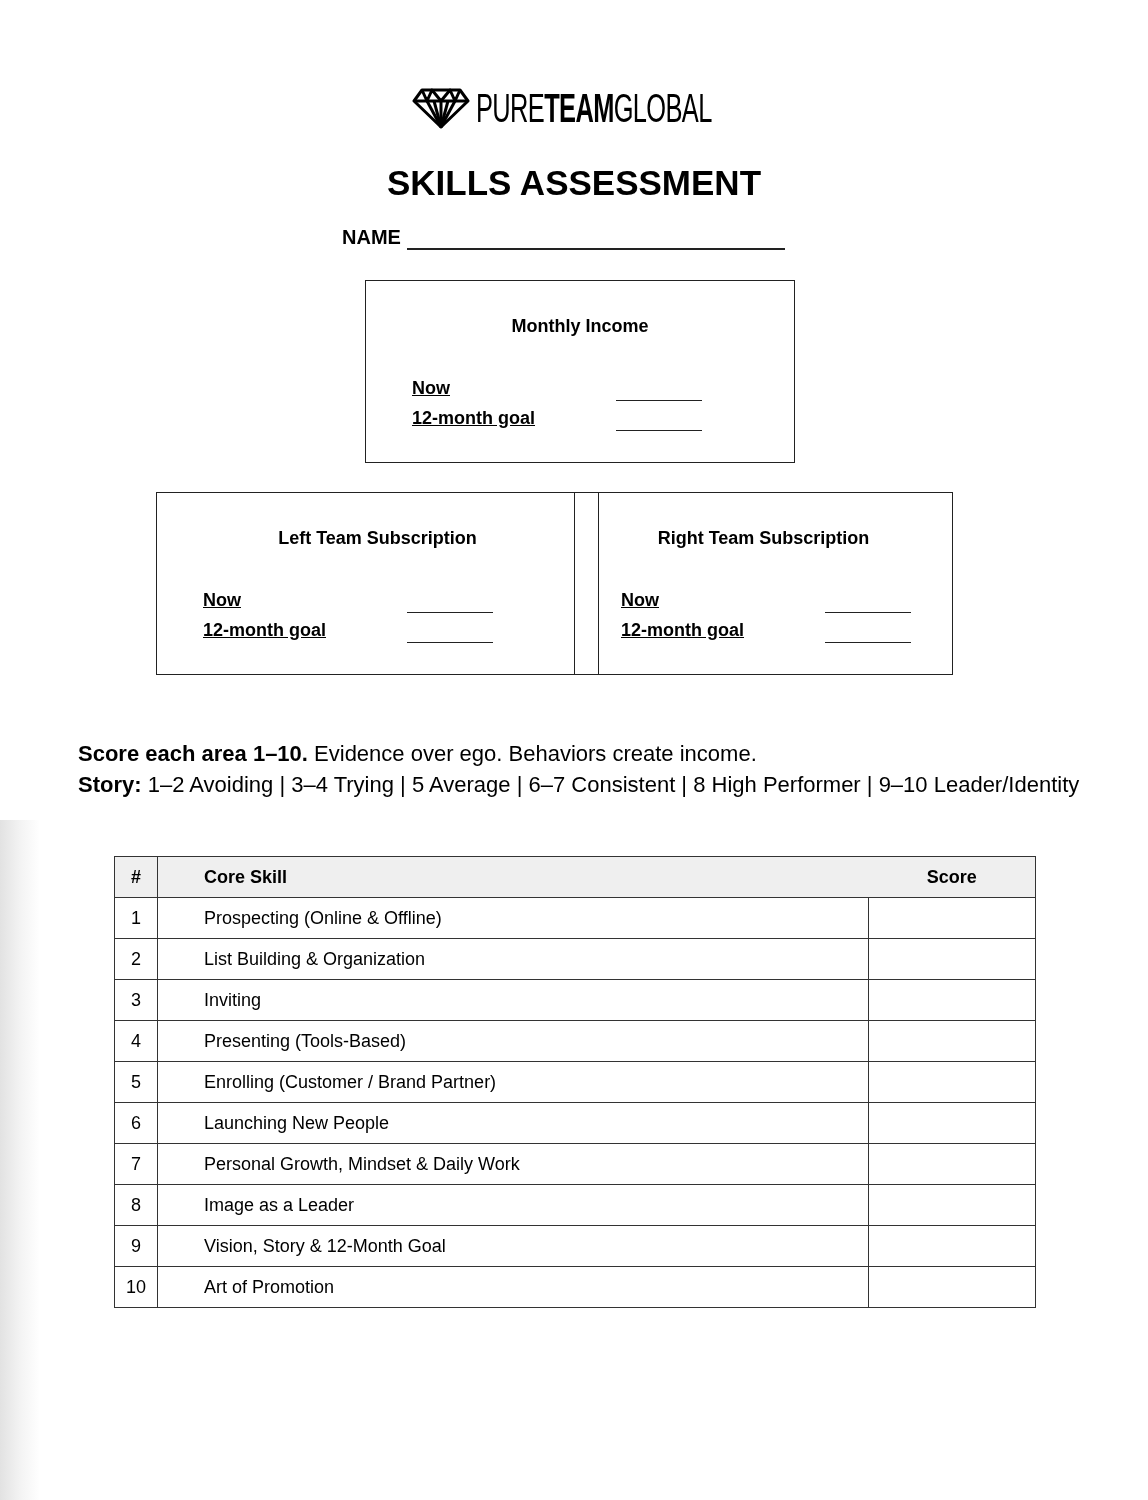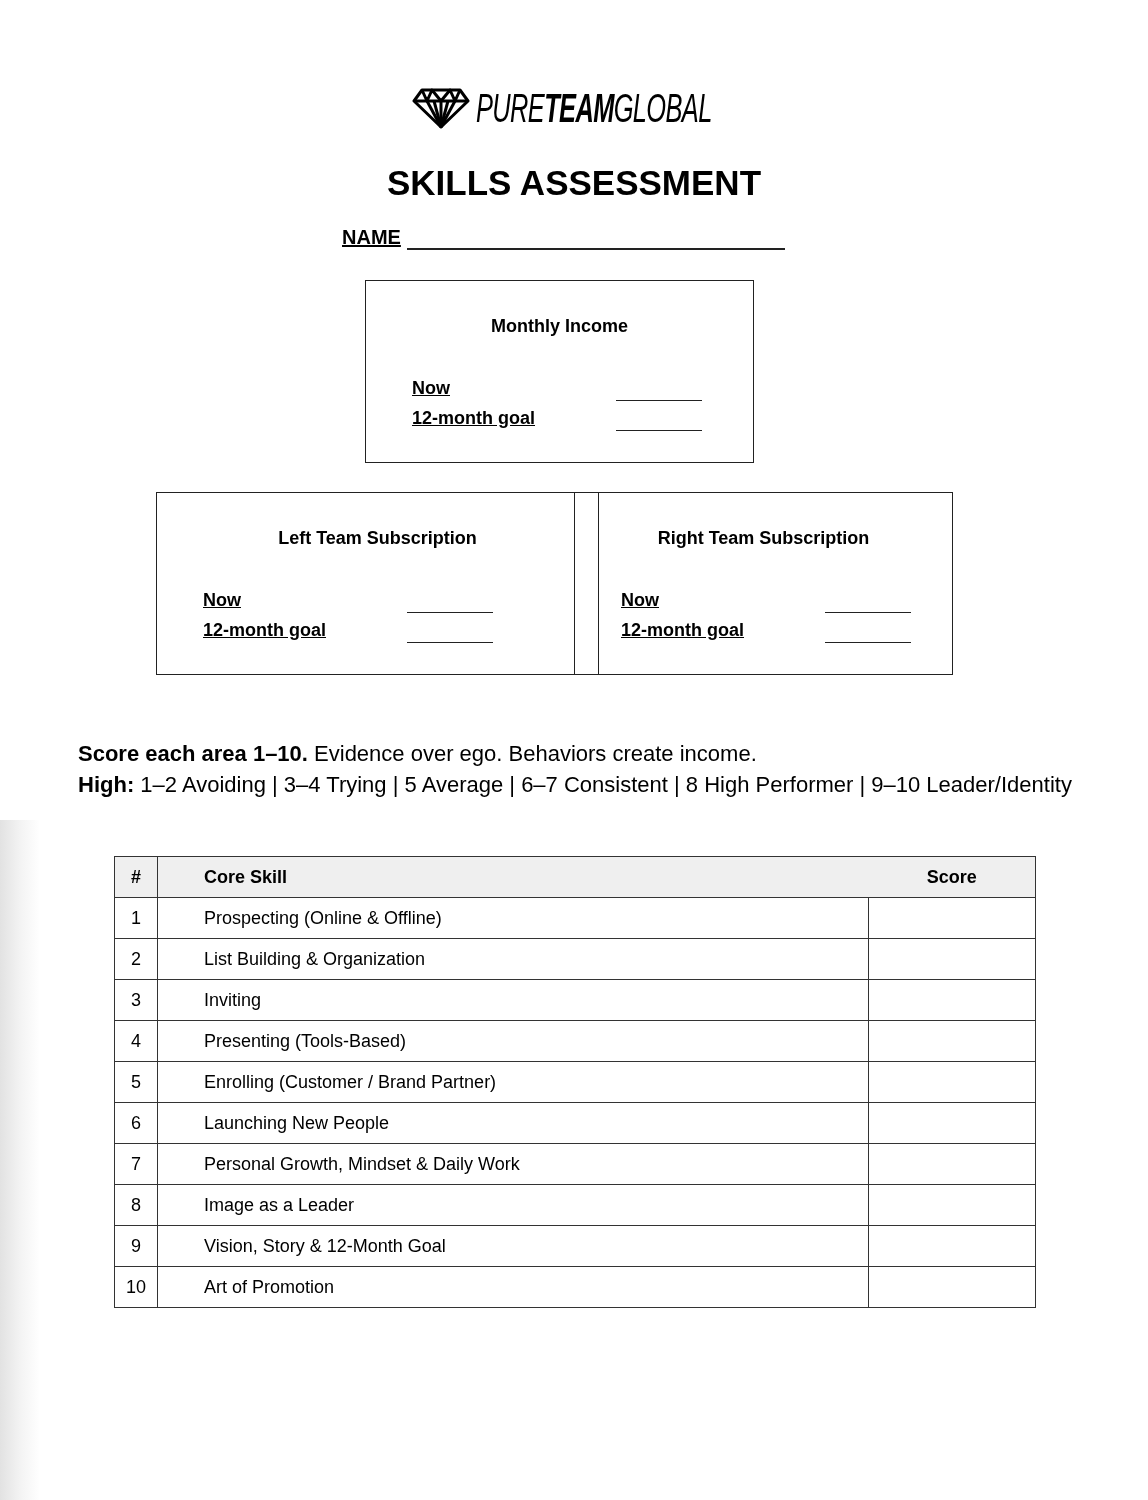--- a/index.html
+++ b/index.html
@@ -7,55 +7,55 @@
       width: 1148px; height: 1500px; position: relative; overflow: hidden;
       background: #ffffff; color: #000;
       font-family: "Liberation Sans", sans-serif;
     }
     .edge-shadow {
       position: absolute; left: 0; top: 820px; width: 40px; height: 680px;
       background: linear-gradient(to right, #e2e2e2 0%, #f3f3f3 50%, rgba(255,255,255,0) 100%);
     }
     .logo {
       position: absolute; left: 412px; top: 86px; height: 44px;
-      display: flex; align-items: center; font-style: italic;
+      display: flex; align-items: center;
     }
     .logo svg { width: 58px; height: 42px; }
     .logo-text {
       margin-left: 6px; font-size: 41px; letter-spacing: -1px;
       transform: scaleX(0.62); transform-origin: left center;
       font-family: "Liberation Sans Narrow", "Liberation Sans", sans-serif;
       line-height: 44px; white-space: nowrap;
     }
     .logo-text .b { font-weight: bold; }
     .title {
       position: absolute; left: 0; width: 1148px; top: 163px;
       text-align: center; font-weight: bold; font-size: 35px;
     }
     .name-label {
-      position: absolute; left: 342px; top: 226px; font-weight: bold; font-size: 20px; text-decoration: underline;
+      position: absolute; left: 342px; top: 226px; font-weight: bold; font-size: 20px;
     }
     .name-line {
       position: absolute; left: 407px; top: 248px; width: 378px; height: 0;
       border-bottom: 2px solid #222;
     }
     .box {
       position: absolute; border: 1.5px solid #222; box-sizing: border-box;
     }
     .box-title {
       position: absolute; left: 0; right: 0; top: 35px; text-align: center;
       font-weight: bold; font-size: 18px;
     }
     .box-row-label {
       position: absolute; left: 46px; font-weight: bold; font-size: 18px; text-decoration: underline;
     }
     .box-line {
       position: absolute; width: 86px; height: 0; border-bottom: 1.5px solid #222;
     }
-    #box-income { left: 365px; top: 280px; width: 389px; height: 183px; }
+    #box-income { left: 365px; top: 280px; width: 430px; height: 183px; }
     #box-left { left: 156px; top: 492px; width: 443px; height: 183px; }
     #box-right { left: 574px; top: 492px; width: 379px; height: 183px; }
     .instr {
       position: absolute; left: 78px; font-size: 22px; white-space: nowrap;
     }
     .instr b { font-weight: bold; }
     table.skills {
       position: absolute; left: 114px; top: 856px; width: 922px;
       border-collapse: collapse; font-size: 18px;
     }
@@ -116,21 +116,21 @@
 
 <div class="box" id="box-right">
   <div class="box-title">Right Team Subscription</div>
   <div class="box-row-label" style="top:97px">Now</div>
   <div class="box-line" style="left:250px; top:119px"></div>
   <div class="box-row-label" style="top:127px">12-month goal</div>
   <div class="box-line" style="left:250px; top:149px"></div>
 </div>
 
 <div class="instr" style="top:741px"><b>Score each area 1–10.</b><span> Evidence over ego. Behaviors create income.</span></div>
-<div class="instr" style="top:772px"><b>High:</b><span> 1–2 Avoiding | 3–4 Trying | 5 Average | 6–7 Consistent | 8 High Performer | 9–10 Leader/Identity</span></div>
+<div class="instr" style="top:772px"><b>Story:</b><span> 1–2 Avoiding | 3–4 Trying | 5 Average | 6–7 Consistent | 8 High Performer | 9–10 Leader/Identity</span></div>
 
 <table class="skills">
   <thead>
     <tr>
       <th class="col-num">#</th>
       <th class="col-skill">Core Skill</th>
       <th class="col-score">Score</th>
     </tr>
   </thead>
   <tbody>

